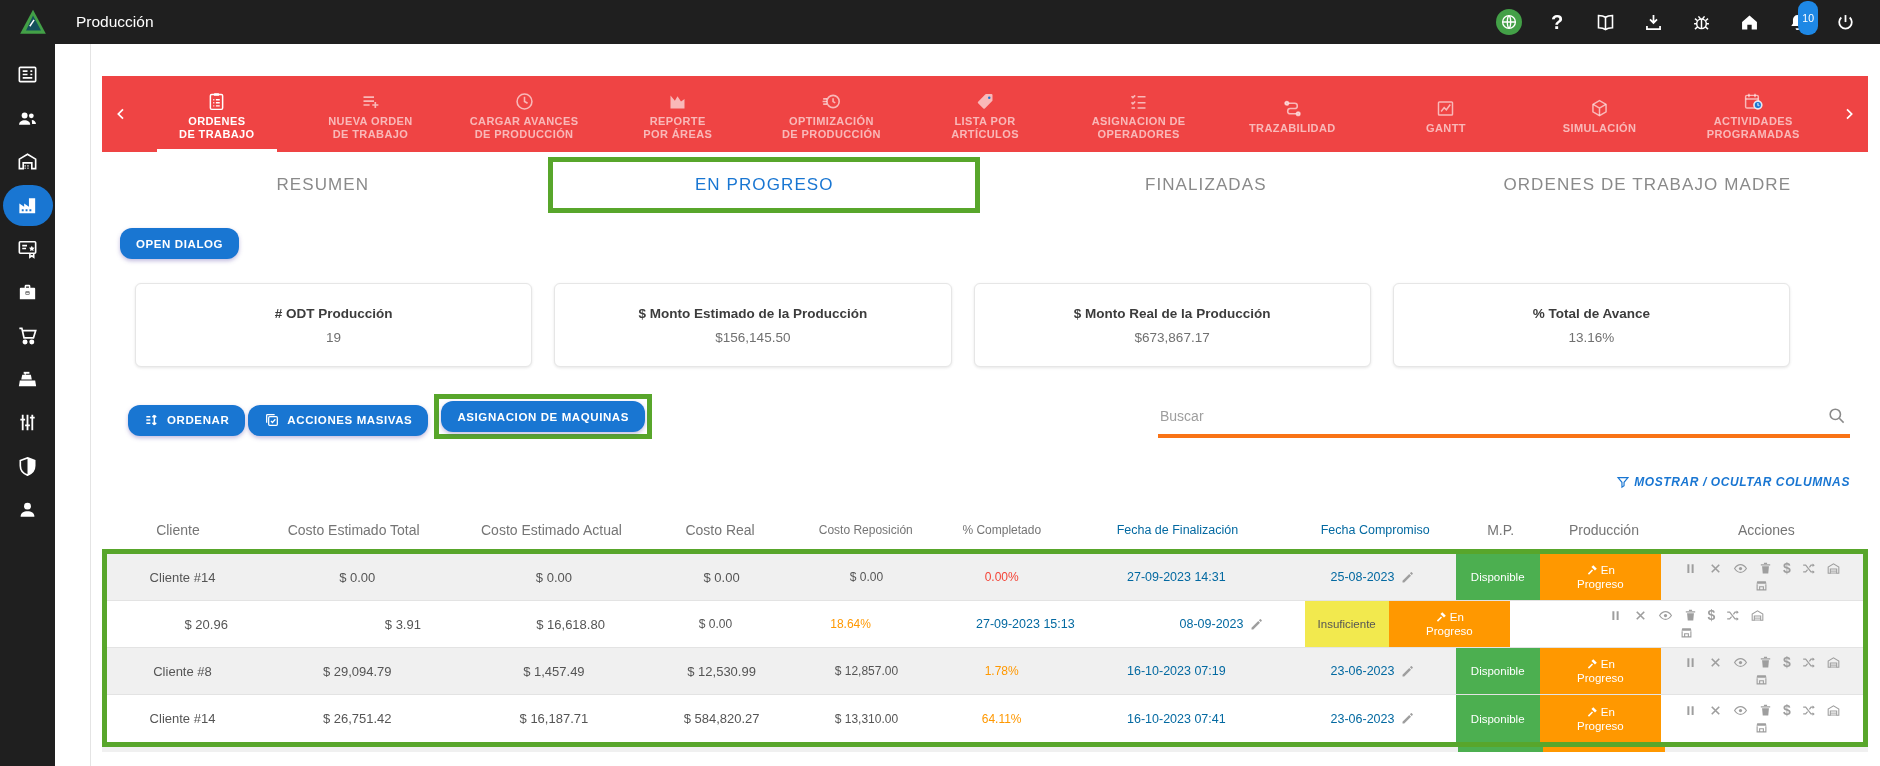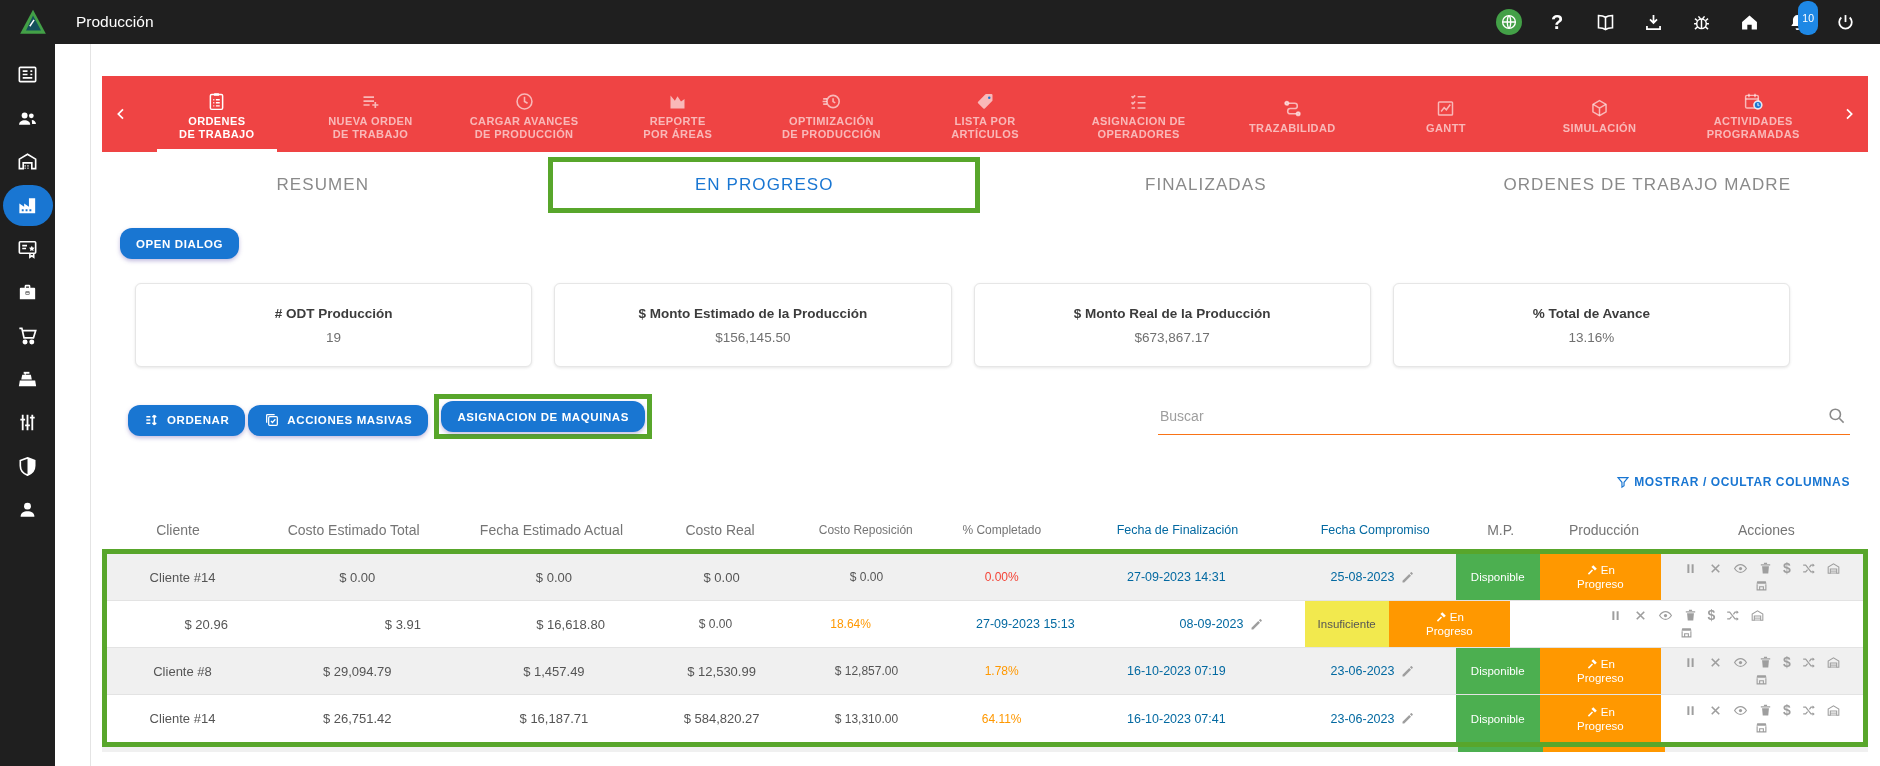--- a/index.html
+++ b/index.html
@@ -69,30 +69,30 @@
     box-shadow:0 1px 3px rgba(0,0,0,.10); display:flex; flex-direction:column;
     align-items:center; justify-content:center; gap:9px; }
   .card-title { font-size:13.5px; font-weight:bold; color:#3c3c3c; }
   .card-value { font-size:13.5px; color:#707070; }
 
   
   .toolbar { display:flex; align-items:flex-start; margin-top:34px; }
   .btn-group { display:flex; align-items:center; margin-left:26px; gap:3px; }
   .green-box-btn { border:5px solid #58a62b; padding:2px; margin:-7px 0 0 3px; }
   .search { width:692px; margin-left:auto; margin-right:18px; position:relative;
-    border-bottom:1px solid #f97316; padding:6px 34px 9px 2px; }
+    border-bottom:4px solid #f97316; padding:6px 34px 9px 2px; }
   .search input { border:none; outline:none; width:100%; font-size:14px; color:#444;
     font-family:"Liberation Sans", sans-serif; background:transparent; }
   .search input::placeholder { color:#9e9e9e; }
   .search .mag { position:absolute; right:4px; top:5px; width:19px; height:19px; color:#8a8a8a; cursor:pointer; }
 
   
   .cols-row { display:flex; justify-content:flex-end; margin:36px 18px 0 0; }
   .cols-link { color:#1976d2; font-size:12px; font-weight:bold; letter-spacing:.6px;
-    display:flex; align-items:center; gap:4px; cursor:pointer; }
+    display:flex; align-items:center; gap:4px; cursor:pointer;font-style:italic; }
   .cols-link svg { width:14px; height:14px; }
 
   
   .thead { display:flex; align-items:center; height:38px; margin-top:22px; }
   .th { font-size:14px; color:#757575; text-align:center; }
   .green-box-table { border:5px solid #58a62b; }
   .trow { display:flex; align-items:stretch; height:47px; background:#fff; border-bottom:1px solid #e3e3e3; }
   .trow.alt { background:#f0f0f0; }
   .trow:last-child { border-bottom:none; }
   .td { display:flex; align-items:center; justify-content:center; text-align:center;
@@ -503,21 +503,21 @@
           <svg viewBox="0 0 24 24" fill="none" stroke="currentColor" stroke-width="2">
               <path d="M3.5 4.5h17l-6.7 8v6l-3.6 2.5v-8.5z"></path>
             </svg>
           <span>MOSTRAR / OCULTAR COLUMNAS</span>
         </div>
       </div>
 
       <div class="thead">
         <div class="th c-cliente">Cliente</div>
         <div class="th c-cet">Costo Estimado Total</div>
-        <div class="th c-cea">Fecha Estimado Actual</div>
+        <div class="th c-cea">Costo Estimado Actual</div>
         <div class="th c-creal">Costo Real</div>
         <div class="th c-crep">Costo Reposición</div>
         <div class="th c-pct">% Completado</div>
         <div class="th c-ff">Fecha de Finalización</div>
         <div class="th c-fc">Fecha Compromiso</div>
         <div class="th c-mp">M.P.</div>
         <div class="th c-prod">Producción</div>
         <div class="th c-acc">Acciones</div>
       </div>
 

